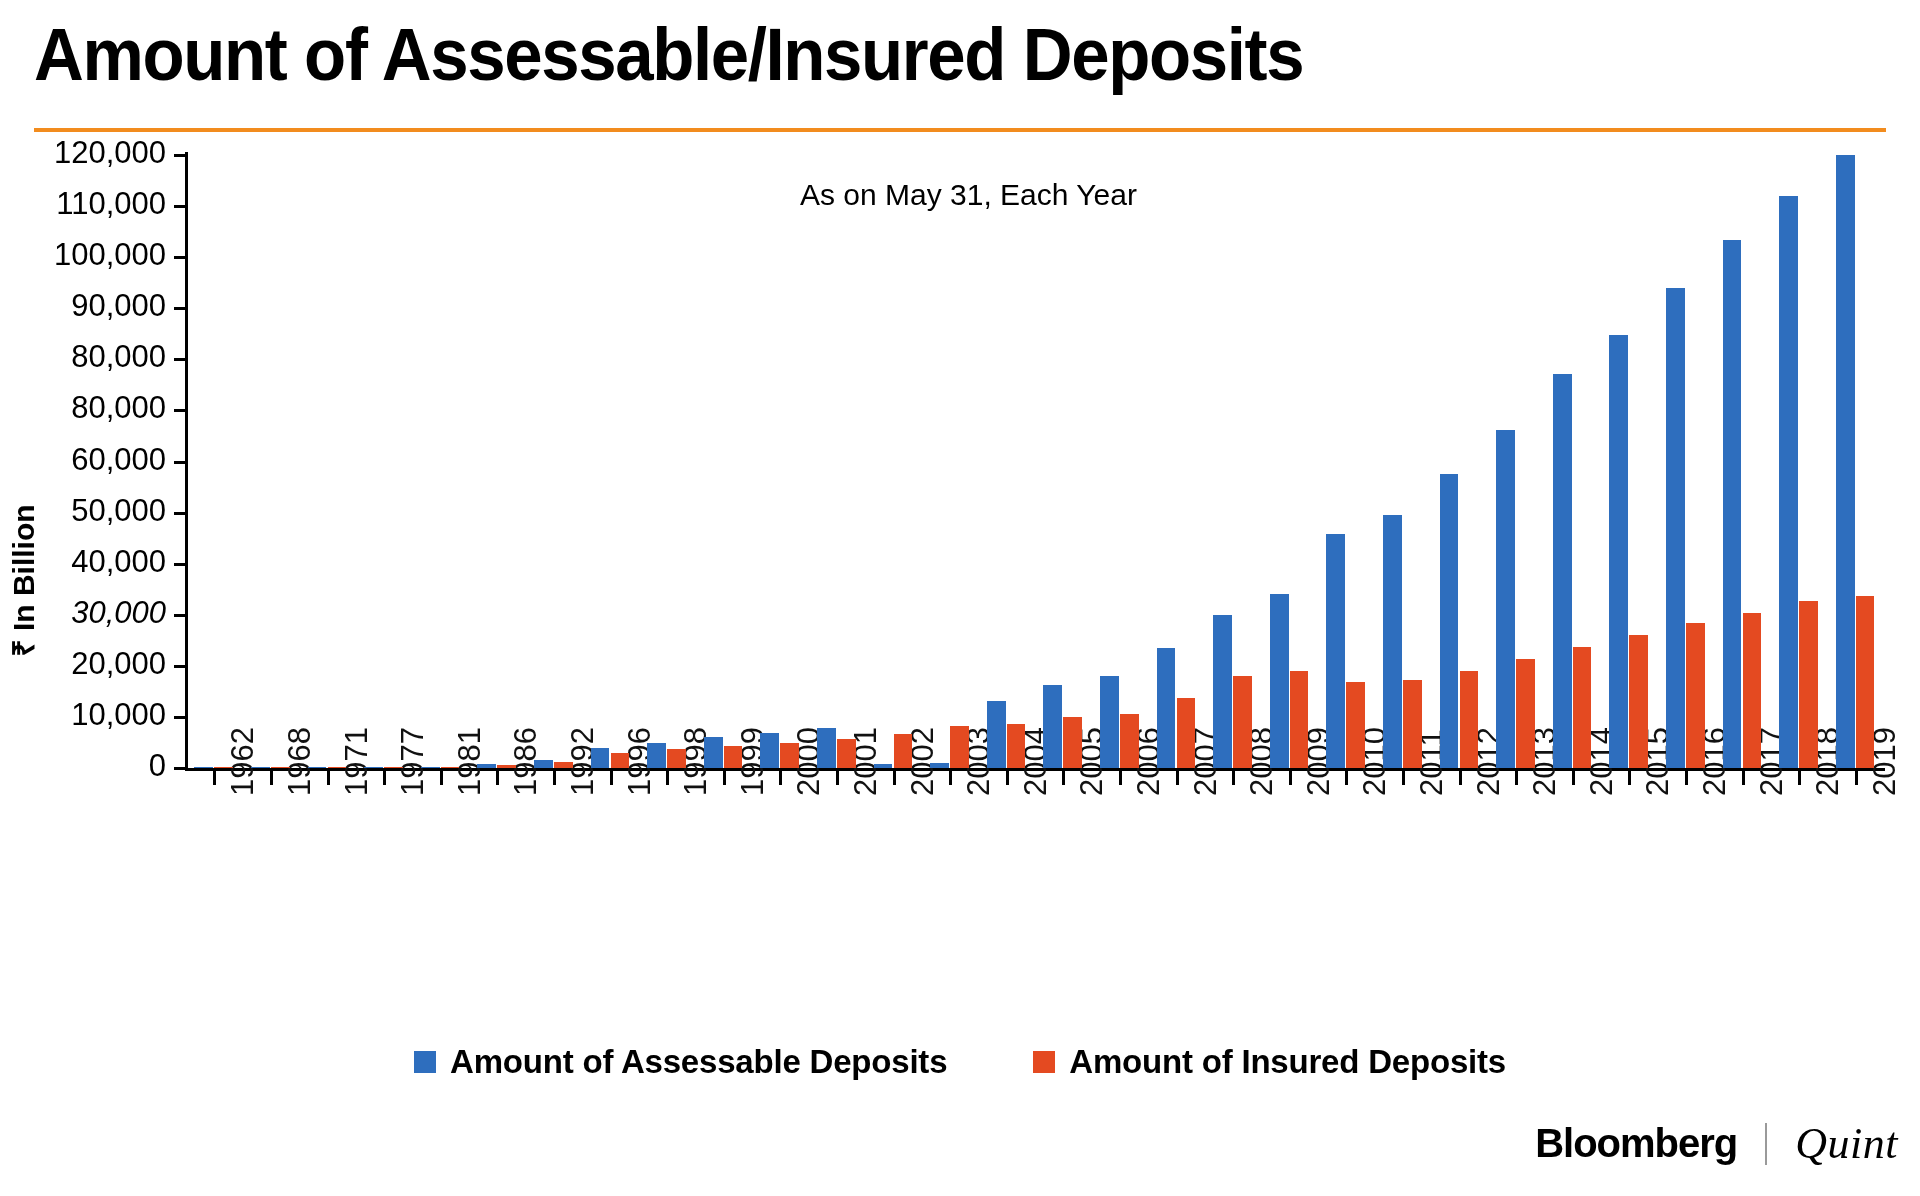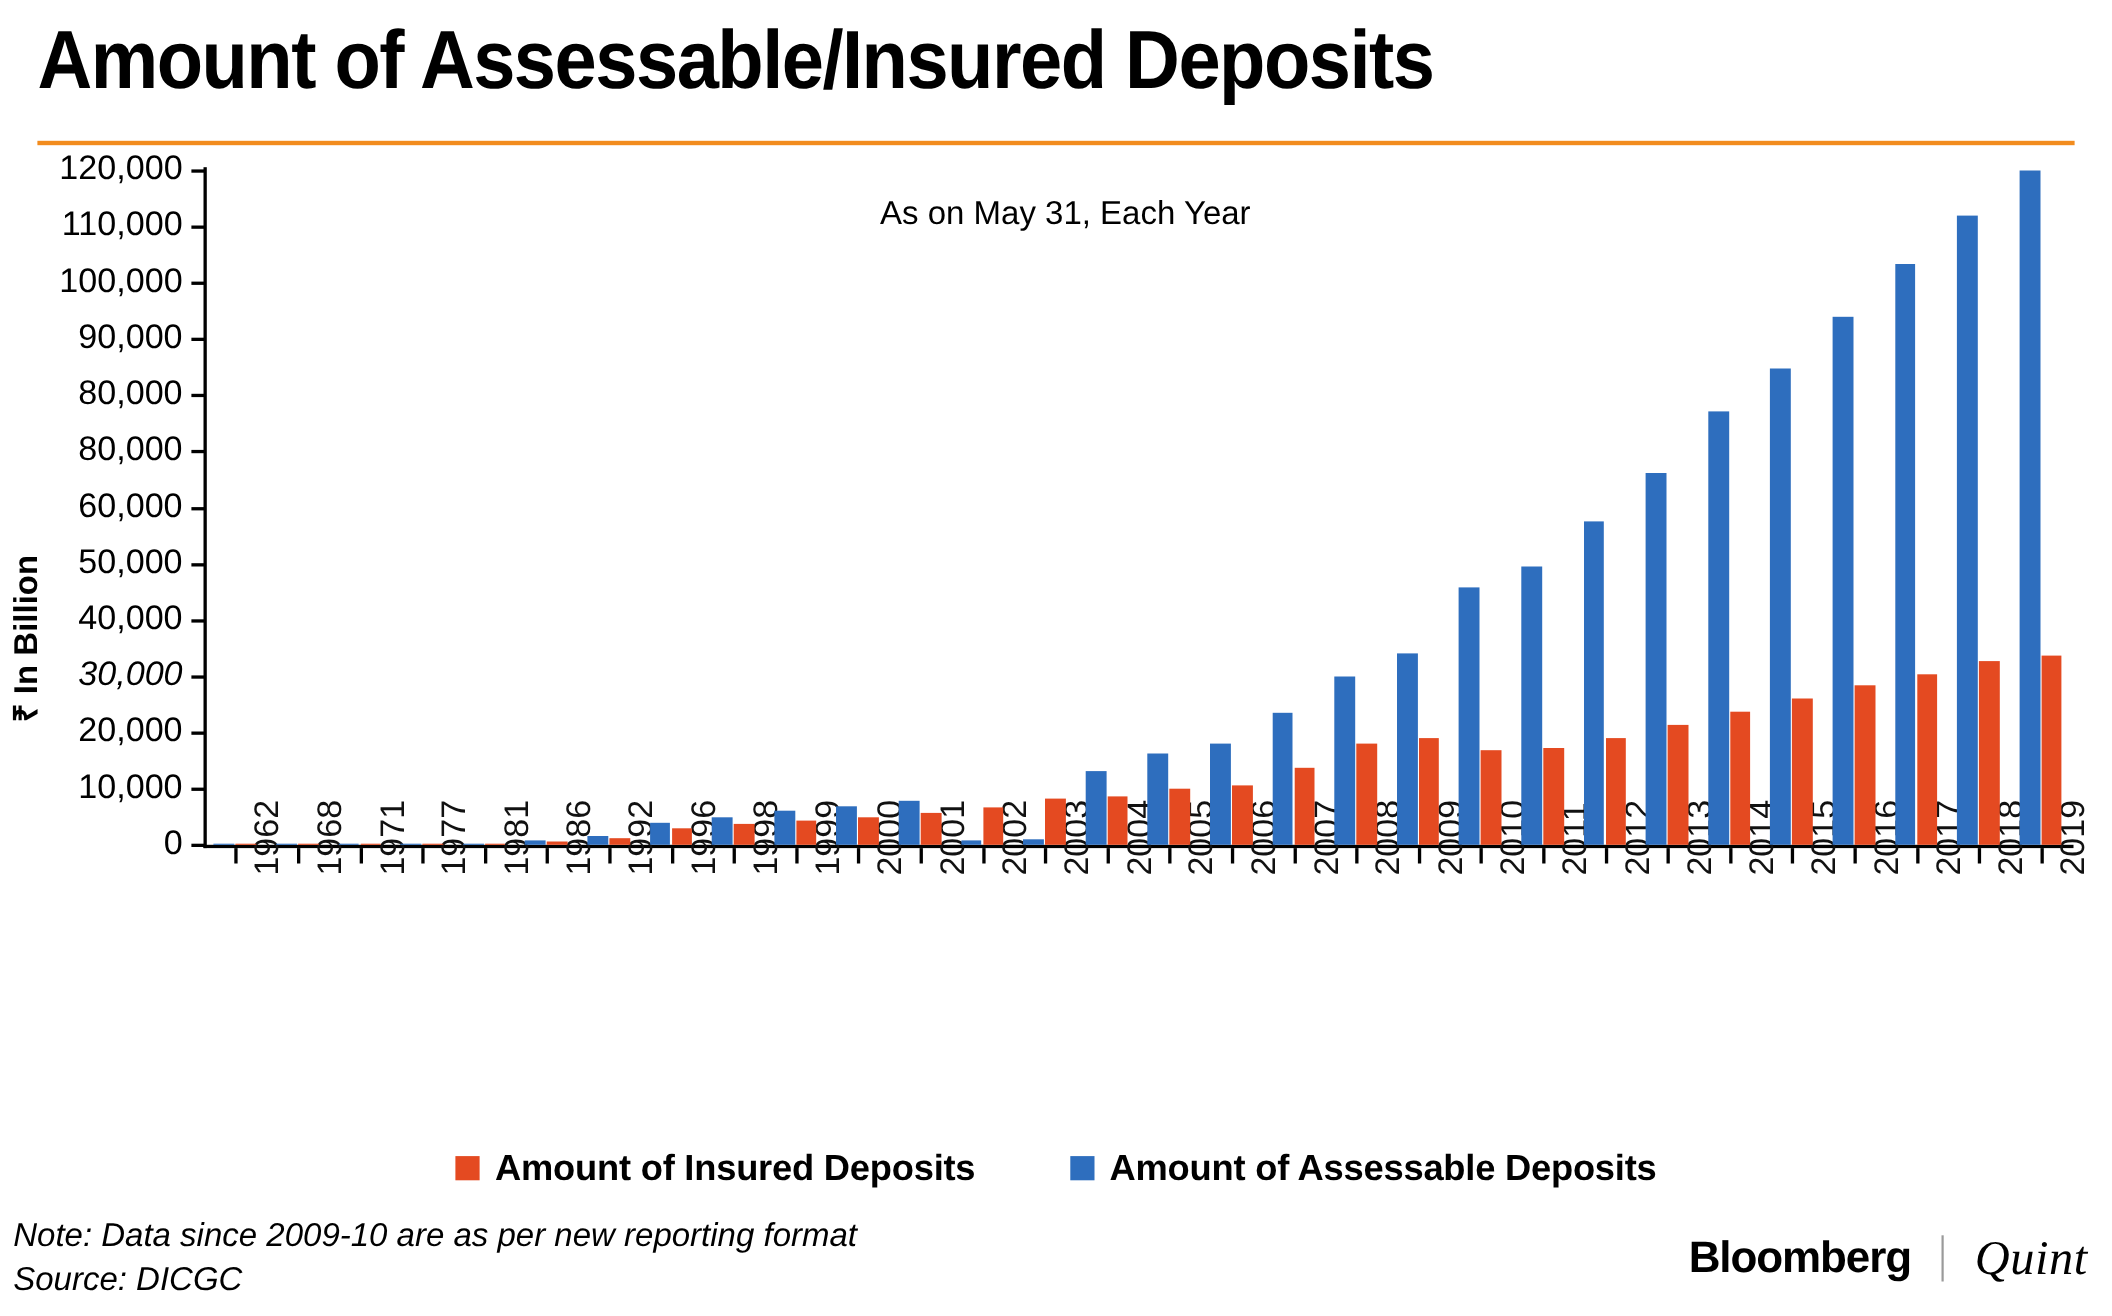--- a/index.html
+++ b/index.html
@@ -386,33 +386,29 @@
         <div class="bar series1" title="Amount of Insured Deposits 2015: 26000" style="left: 1443.3px; width: 18.81px; height: 132.817px; background: rgb(228, 74, 33);"></div>
         <div class="bar series1" title="Amount of Insured Deposits 2016: 28300" style="left: 1499.9px; width: 18.81px; height: 144.566px; background: rgb(228, 74, 33);"></div>
         <div class="bar series1" title="Amount of Insured Deposits 2017: 30400" style="left: 1556.5px; width: 18.81px; height: 155.293px; background: rgb(228, 74, 33);"></div>
         <div class="bar series1" title="Amount of Insured Deposits 2018: 32700" style="left: 1613.1px; width: 18.81px; height: 167.042px; background: rgb(228, 74, 33);"></div>
         <div class="bar series1" title="Amount of Insured Deposits 2019: 33700" style="left: 1669.7px; width: 18.81px; height: 172.151px; background: rgb(228, 74, 33);"></div>
       </div>
   </div>
 
   <div class="legend" id="legend">
       <div class="legend-item">
+        <span class="legend-swatch" style="background: rgb(46, 110, 190);"></span>
+        <span class="legend-text">Amount of Assessable Deposits</span>
+      </div>
+      <div class="legend-item">
         <span class="legend-swatch" style="background: rgb(228, 74, 33);"></span>
         <span class="legend-text">Amount of Insured Deposits</span>
       </div>
-      <div class="legend-item">
-        <span class="legend-swatch" style="background: rgb(46, 110, 190);"></span>
-        <span class="legend-text">Amount of Assessable Deposits</span>
-      </div>
     </div>
 
-  <div class="footer-notes">
-    <div>Note: Data since 2009-10 are as per new reporting format</div>
-    <div>Source: DICGC</div>
-  </div>
 
   <div class="brand">
     <span class="brand-bloomberg">Bloomberg</span>
     <span class="brand-divider"></span>
     <span class="brand-quint">Quint</span>
   </div>
 
 </div>
 
 </body></html>

